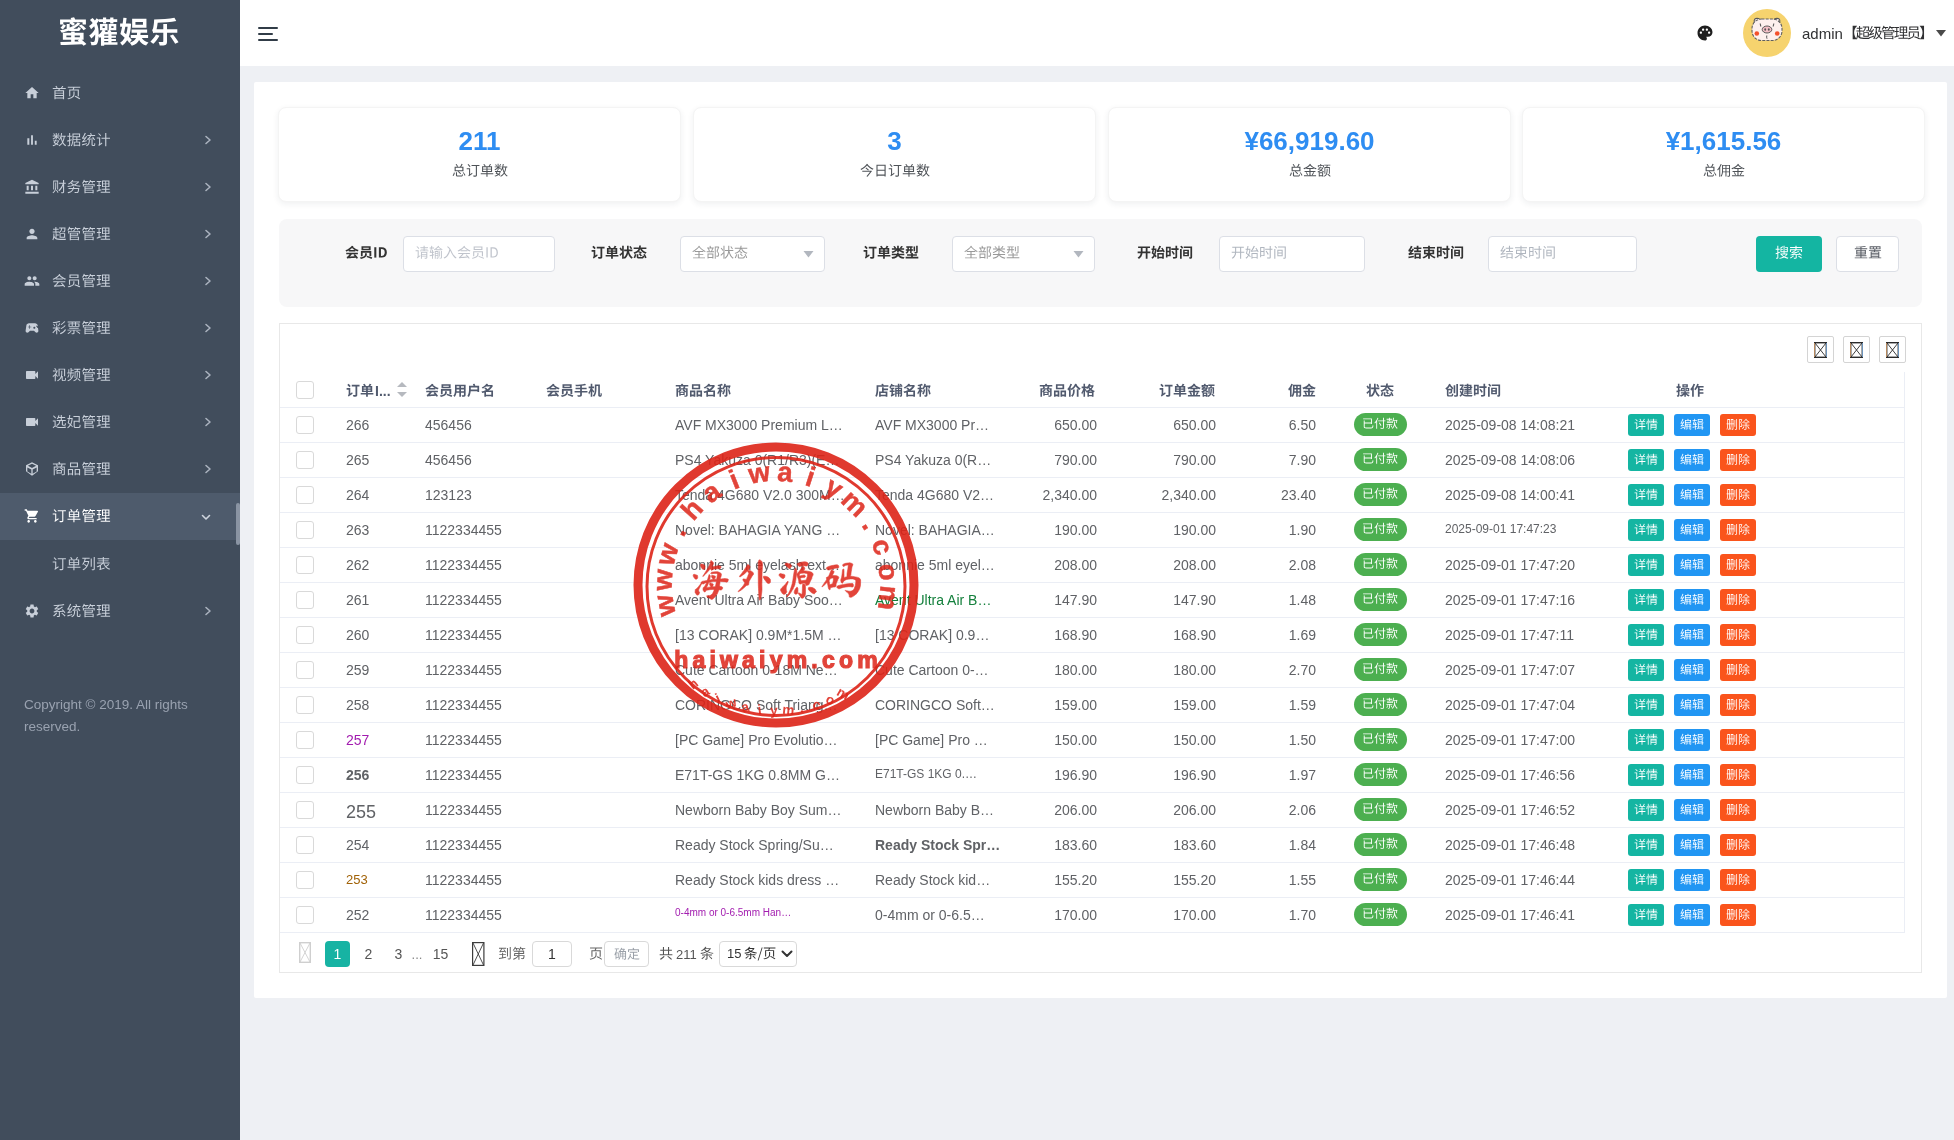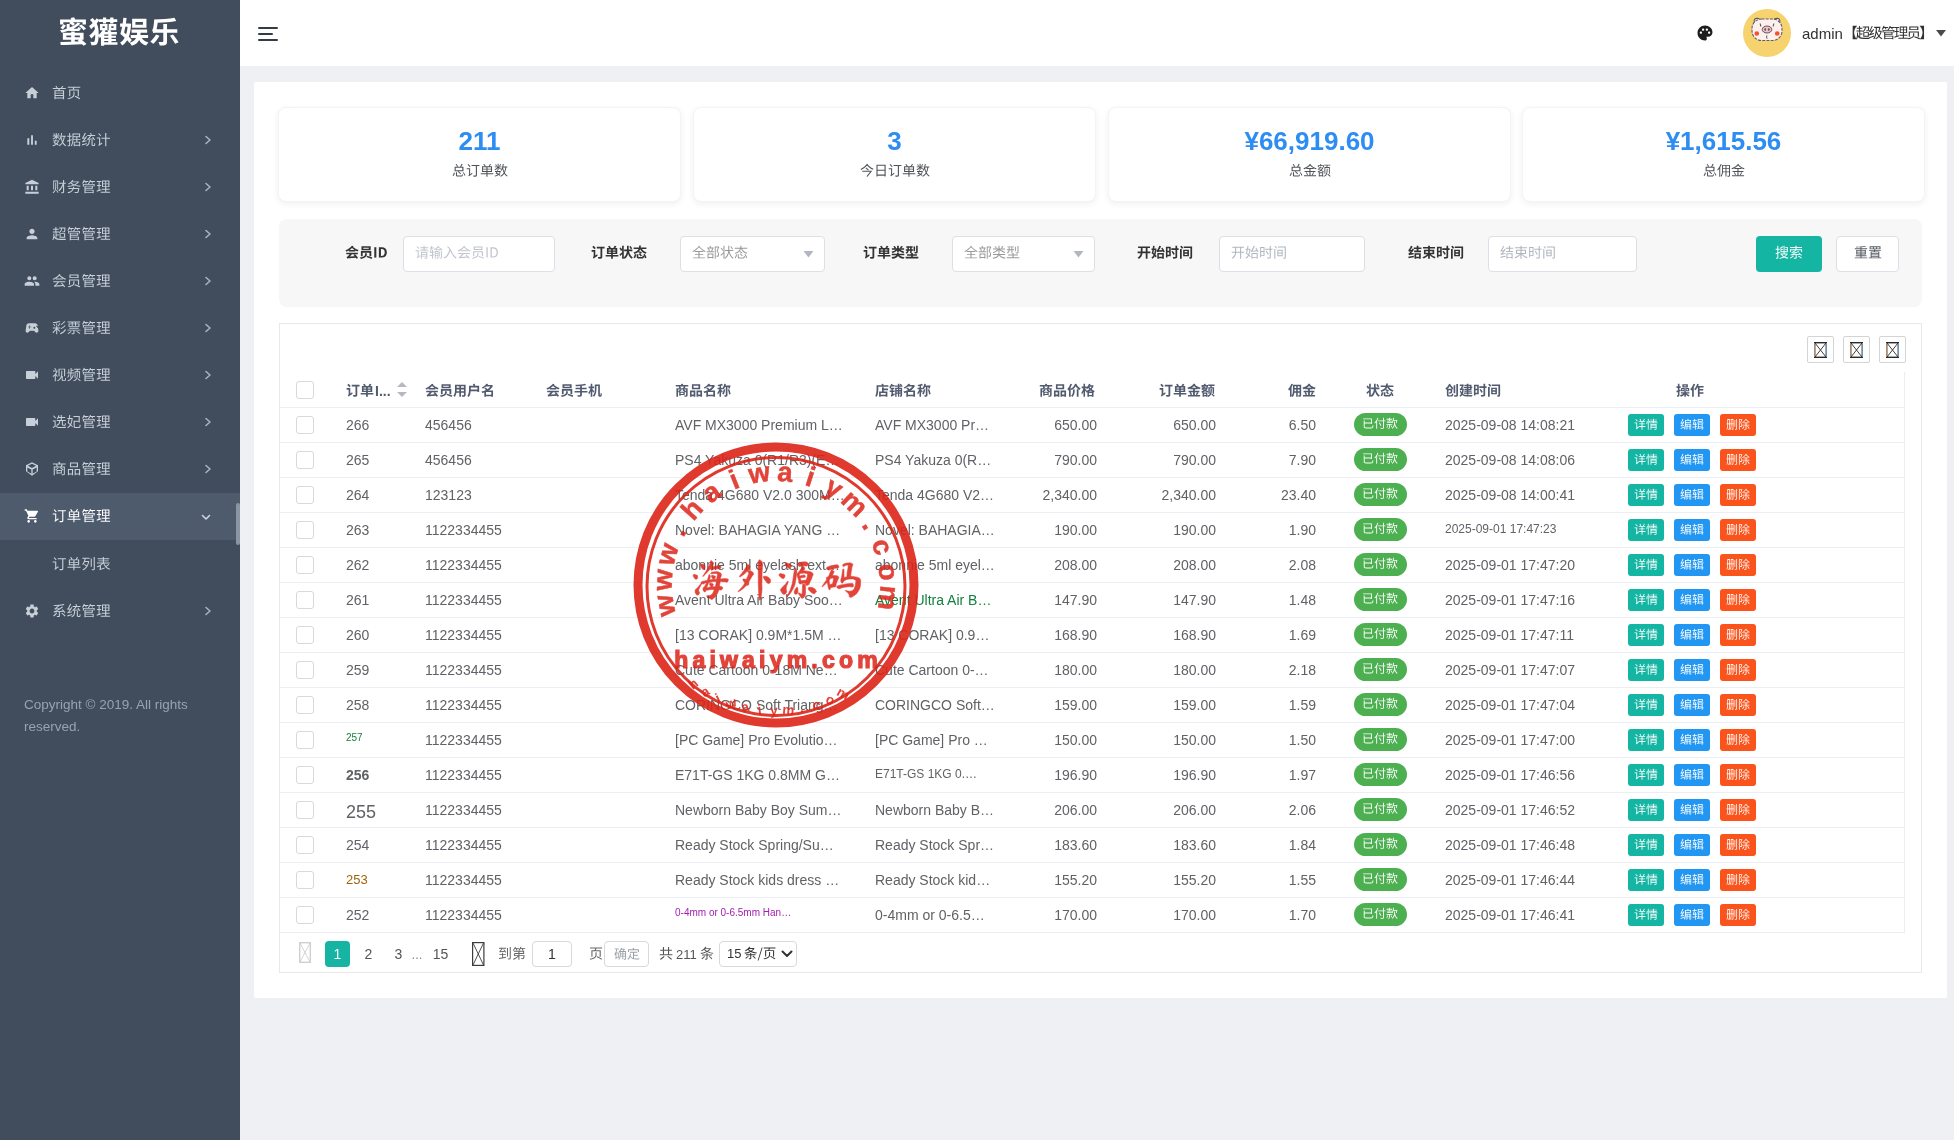--- a/index.html
+++ b/index.html
@@ -889,21 +889,21 @@
     </g>
   </svg>
 <div class="rowline" style="top:652.0px"></div>
 <div class="cb" style="left:296px;top:660.5px"></div>
 <div class="lat" style="left:346.0px;top:661.8px;font-size:14px;color:#606266;font-weight:normal;letter-spacing:0">259</div>
 <div class="lat" style="left:425.0px;top:661.8px;font-size:14px;color:#606266;font-weight:normal;letter-spacing:0">1122334455</div>
 <div class="lat" style="left:675.0px;top:661.8px;font-size:14px;color:#606266;font-weight:normal;letter-spacing:0">Cute Cartoon 0-18M Ne…</div>
 <div class="lat" style="left:875.0px;top:661.8px;font-size:14px;color:#606266;font-weight:normal;letter-spacing:0">Cute Cartoon 0-…</div>
 <div class="lat" style="left:697.0px;top:661.8px;width:400px;text-align:right;font-size:14px;color:#606266;font-weight:normal;letter-spacing:0">180.00</div>
 <div class="lat" style="left:816.0px;top:661.8px;width:400px;text-align:right;font-size:14px;color:#606266;font-weight:normal;letter-spacing:0">180.00</div>
-<div class="lat" style="left:916.0px;top:661.8px;width:400px;text-align:right;font-size:14px;color:#606266;font-weight:normal;letter-spacing:0">2.18</div>
+<div class="lat" style="left:916.0px;top:661.8px;width:400px;text-align:right;font-size:14px;color:#606266;font-weight:normal;letter-spacing:0">2.70</div>
 <div class="badge" style="left:1353.5px;top:658.0px"></div>
 <svg class="ct " style="left:1362.0px;top:662.2px;" width="36.0" height="13.8">
     <g fill="#ffffff">
       <use href="#gr5df2" transform="translate(0.0 10.8) scale(0.01200 -0.01200)"></use>
       <use href="#gr4ed8" transform="translate(12.0 10.8) scale(0.01200 -0.01200)"></use>
       <use href="#gr6b3e" transform="translate(24.0 10.8) scale(0.01200 -0.01200)"></use>
     </g>
   </svg>
 <div class="lat" style="left:1445.0px;top:661.8px;font-size:14px;color:#606266;font-weight:normal;letter-spacing:0">2025-09-01 17:47:07</div>
 <div class="abtn" style="left:1628px;top:658.5px;width:36px;background:#14b5a2"></div>
@@ -961,21 +961,21 @@
   </svg>
 <div class="abtn" style="left:1720px;top:693.5px;width:36px;background:#fa541c"></div>
 <svg class="ct " style="left:1726.0px;top:697.7px;" width="24.0" height="13.8">
     <g fill="#ffffff">
       <use href="#gr5220" transform="translate(0.0 10.8) scale(0.01200 -0.01200)"></use>
       <use href="#gr9664" transform="translate(12.0 10.8) scale(0.01200 -0.01200)"></use>
     </g>
   </svg>
 <div class="rowline" style="top:722.0px"></div>
 <div class="cb" style="left:296px;top:730.5px"></div>
-<div class="lat" style="left:346.0px;top:731.8px;font-size:10px;color:#15803d;font-weight:normal;letter-spacing:0">257</div>
+<div class="lat" style="left:346.0px;top:731.8px;font-size:14px;color:#a21caf;font-weight:normal;letter-spacing:0">257</div>
 <div class="lat" style="left:425.0px;top:731.8px;font-size:14px;color:#606266;font-weight:normal;letter-spacing:0">1122334455</div>
 <div class="lat" style="left:675.0px;top:731.8px;font-size:14px;color:#606266;font-weight:normal;letter-spacing:0">[PC Game] Pro Evolutio…</div>
 <div class="lat" style="left:875.0px;top:731.8px;font-size:14px;color:#606266;font-weight:normal;letter-spacing:0">[PC Game] Pro …</div>
 <div class="lat" style="left:697.0px;top:731.8px;width:400px;text-align:right;font-size:14px;color:#606266;font-weight:normal;letter-spacing:0">150.00</div>
 <div class="lat" style="left:816.0px;top:731.8px;width:400px;text-align:right;font-size:14px;color:#606266;font-weight:normal;letter-spacing:0">150.00</div>
 <div class="lat" style="left:916.0px;top:731.8px;width:400px;text-align:right;font-size:14px;color:#606266;font-weight:normal;letter-spacing:0">1.50</div>
 <div class="badge" style="left:1353.5px;top:728.0px"></div>
 <svg class="ct " style="left:1362.0px;top:732.2px;" width="36.0" height="13.8">
     <g fill="#ffffff">
       <use href="#gr5df2" transform="translate(0.0 10.8) scale(0.01200 -0.01200)"></use>
@@ -1081,21 +1081,21 @@
     <g fill="#ffffff">
       <use href="#gr5220" transform="translate(0.0 10.8) scale(0.01200 -0.01200)"></use>
       <use href="#gr9664" transform="translate(12.0 10.8) scale(0.01200 -0.01200)"></use>
     </g>
   </svg>
 <div class="rowline" style="top:827.0px"></div>
 <div class="cb" style="left:296px;top:835.5px"></div>
 <div class="lat" style="left:346.0px;top:836.8px;font-size:14px;color:#606266;font-weight:normal;letter-spacing:0">254</div>
 <div class="lat" style="left:425.0px;top:836.8px;font-size:14px;color:#606266;font-weight:normal;letter-spacing:0">1122334455</div>
 <div class="lat" style="left:675.0px;top:836.8px;font-size:14px;color:#606266;font-weight:normal;letter-spacing:0">Ready Stock Spring/Su…</div>
-<div class="lat" style="left:875.0px;top:836.8px;font-size:14px;color:#606266;font-weight:normal;letter-spacing:0">Ready Stock Spr…</div>
+<div class="lat" style="left:875.0px;top:836.8px;font-size:14px;color:#606266;font-weight:bold;letter-spacing:0">Ready Stock Spr…</div>
 <div class="lat" style="left:697.0px;top:836.8px;width:400px;text-align:right;font-size:14px;color:#606266;font-weight:normal;letter-spacing:0">183.60</div>
 <div class="lat" style="left:816.0px;top:836.8px;width:400px;text-align:right;font-size:14px;color:#606266;font-weight:normal;letter-spacing:0">183.60</div>
 <div class="lat" style="left:916.0px;top:836.8px;width:400px;text-align:right;font-size:14px;color:#606266;font-weight:normal;letter-spacing:0">1.84</div>
 <div class="badge" style="left:1353.5px;top:833.0px"></div>
 <svg class="ct " style="left:1362.0px;top:837.2px;" width="36.0" height="13.8">
     <g fill="#ffffff">
       <use href="#gr5df2" transform="translate(0.0 10.8) scale(0.01200 -0.01200)"></use>
       <use href="#gr4ed8" transform="translate(12.0 10.8) scale(0.01200 -0.01200)"></use>
       <use href="#gr6b3e" transform="translate(24.0 10.8) scale(0.01200 -0.01200)"></use>
     </g>

